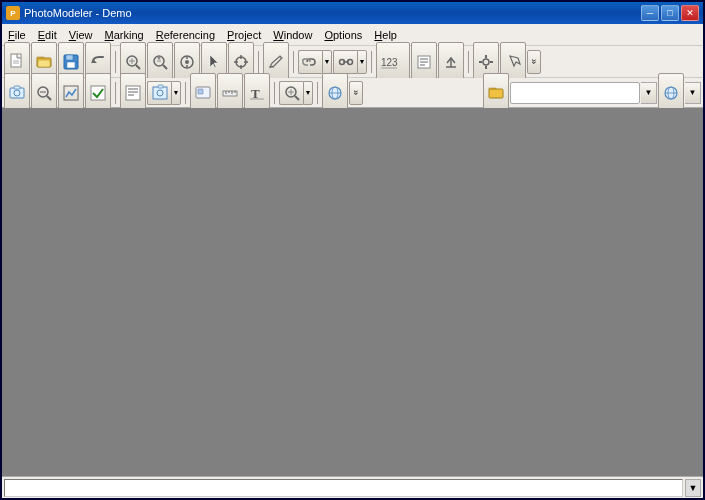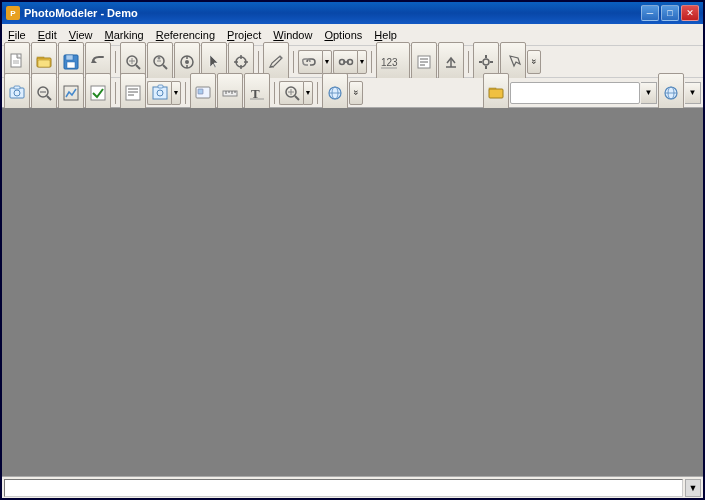--- a/index.html
+++ b/index.html
@@ -46,21 +46,21 @@
       align-items: center;
       justify-content: center;
       font-size: 9px;
       color: #fff;
       font-weight: bold;
     }
 
     #title-text {
       color: #fff;
       font-size: 11px;
-      font-weight: bold;
+      font-weight: normal;
     }
 
     #title-buttons {
       display: flex;
       gap: 2px;
     }
 
     .title-btn {
       width: 18px;
       height: 16px;

